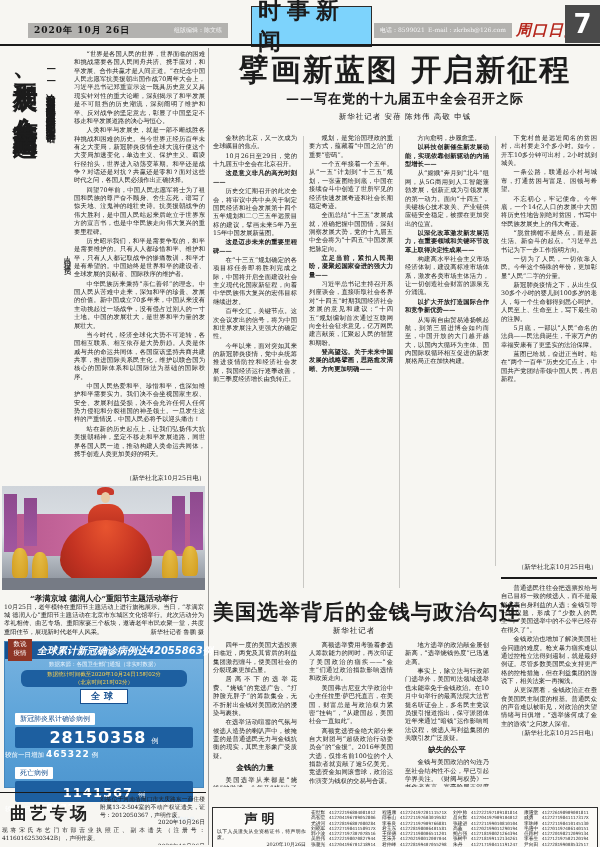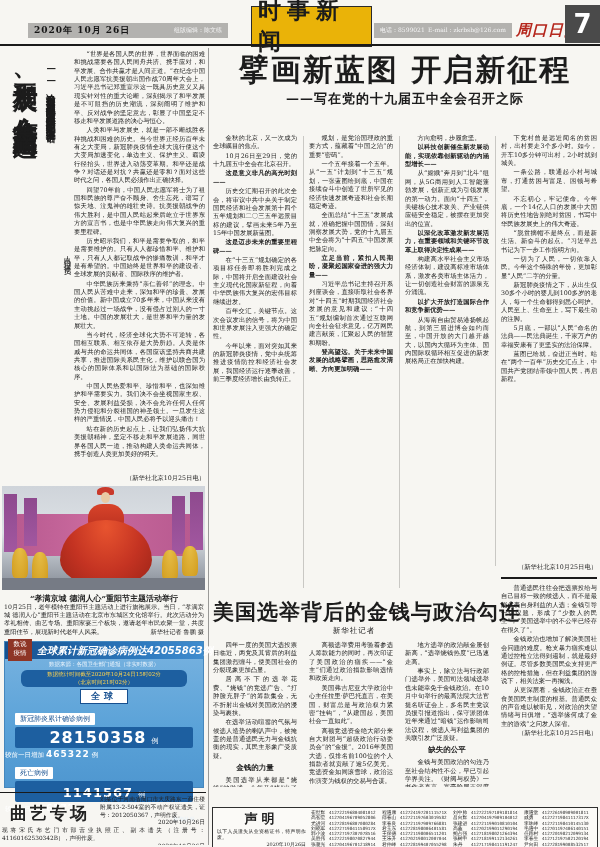--- a/index.html
+++ b/index.html
@@ -4,21 +4,21 @@
 <style>
   html,body{margin:0;padding:0;background:#e8e6e1;}
   #page{position:relative;width:600px;height:847px;background:#f7f6f2;overflow:hidden;
         font-family:"DejaVu Serif","Liberation Serif",serif;color:#1c1c1c;}
   .abs{position:absolute;}
   
   .graybar{background:#b3b2af;display:flex;align-items:center;justify-content:space-between;padding:0 6px;box-sizing:border-box;}
   .date{font-size:9px;font-weight:bold;color:#161616;letter-spacing:1px;white-space:nowrap;}
   .editor{font-size:6px;color:#f4f4f4;white-space:nowrap;}
   .contact{font-size:6px;color:#f4f4f4;white-space:nowrap;}
-  .secbox{background:#eab308;border:1px solid #2b2b2b;border-bottom:3px double #2b2b2b;
+  .secbox{background:#7dd3fc;border:1px solid #2b2b2b;border-bottom:3px double #2b2b2b;
           display:flex;align-items:center;justify-content:flex-end;font-family:Liberation Serif, serif;}
   .sectitle{font-size:23px;font-weight:bold;letter-spacing:6px;padding-left:6px;}
   .masthead{color:#b5271d;font-weight:bold;font-style:italic;font-size:15px;letter-spacing:1px;white-space:nowrap;}
   .pagenum{background:#4a4a4a;color:#fff;font-weight:bold;font-size:26px;display:flex;align-items:center;justify-content:center;font-family:"DejaVu Sans",sans-serif;}
   .hrule{background:#1a1a1a;}
   .vrule{background:#9a9a98;}
   
   .vtitle{writing-mode:vertical-rl;text-orientation:upright;font-weight:bold;font-size:25px;letter-spacing:2px;line-height:1.15;}
   .vsub{writing-mode:vertical-rl;text-orientation:upright;font-size:9.5px;font-weight:bold;letter-spacing:1px;line-height:1.35;}
   .vby{writing-mode:vertical-rl;text-orientation:upright;font-size:7.5px;color:#333;letter-spacing:2px;}
@@ -182,20 +182,21 @@
     <div>
         <p>刘某位于河南省周口市大庆路东一商住楼附属13-2-504室的不动产权证遗失，证号：2012050367，声明作废。</p>
         <p class="right">2020年10月26日</p>
         <p>现将宋氏布艺门市部营业执照正、副本遗失（注册号：41160162530342B），声明作废。</p>
         <p class="right">2020年10月26日</p>
       </div>
   </div>
 
   <div class="abs h1main" style="left:212px;top:50px;width:386px;">擘画新蓝图 开启新征程</div>
   <div class="abs h2main" style="left:212px;top:90px;width:386px;">——写在党的十九届五中全会召开之际</div>
+  <div class="abs byline" style="left:212px;top:112px;width:386px;">新华社记者 安蓓 陈炜伟 高敬 申铖</div>
 
   <div class="abs colrule" style="left:303px;top:136px;width:1px;height:452px;"></div>
   <div class="abs colrule" style="left:399px;top:136px;width:1px;height:452px;"></div>
   <div class="abs colrule" style="left:495px;top:136px;width:1px;height:430px;"></div>
 
   <div class="abs body-col" style="left:213px;top:134px;width:84px;height:456px;">
       <p>金秋的北京，又一次成为全球瞩目的焦点。</p>
       <p>10月26日至29日，党的十九届五中全会在北京召开。</p>
       <p class="bold">这是意义非凡的高光时刻——</p>
       <p>历史交汇期召开的此次全会，将审议中共中央关于制定国民经济和社会发展第十四个五年规划和二〇三五年远景目标的建议，擘画未来5年乃至15年中国发展新蓝图。</p>

